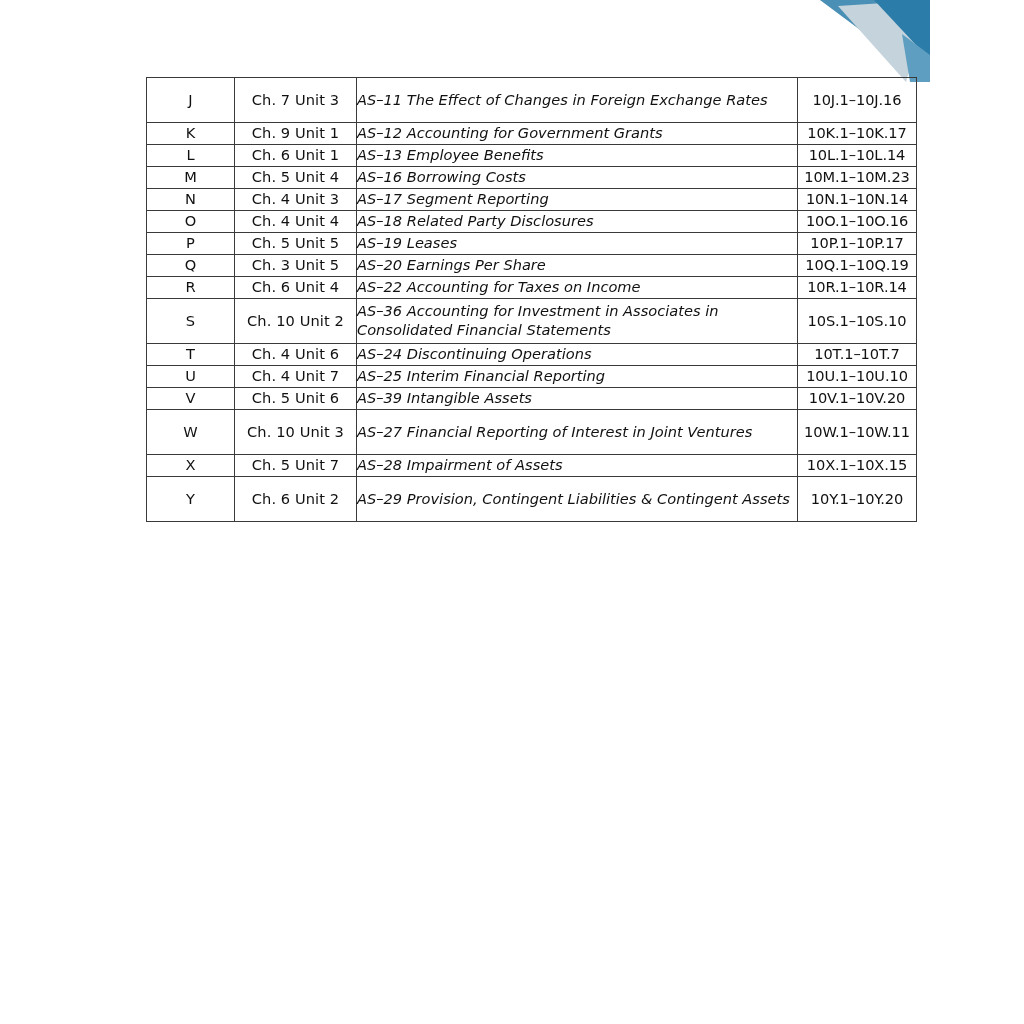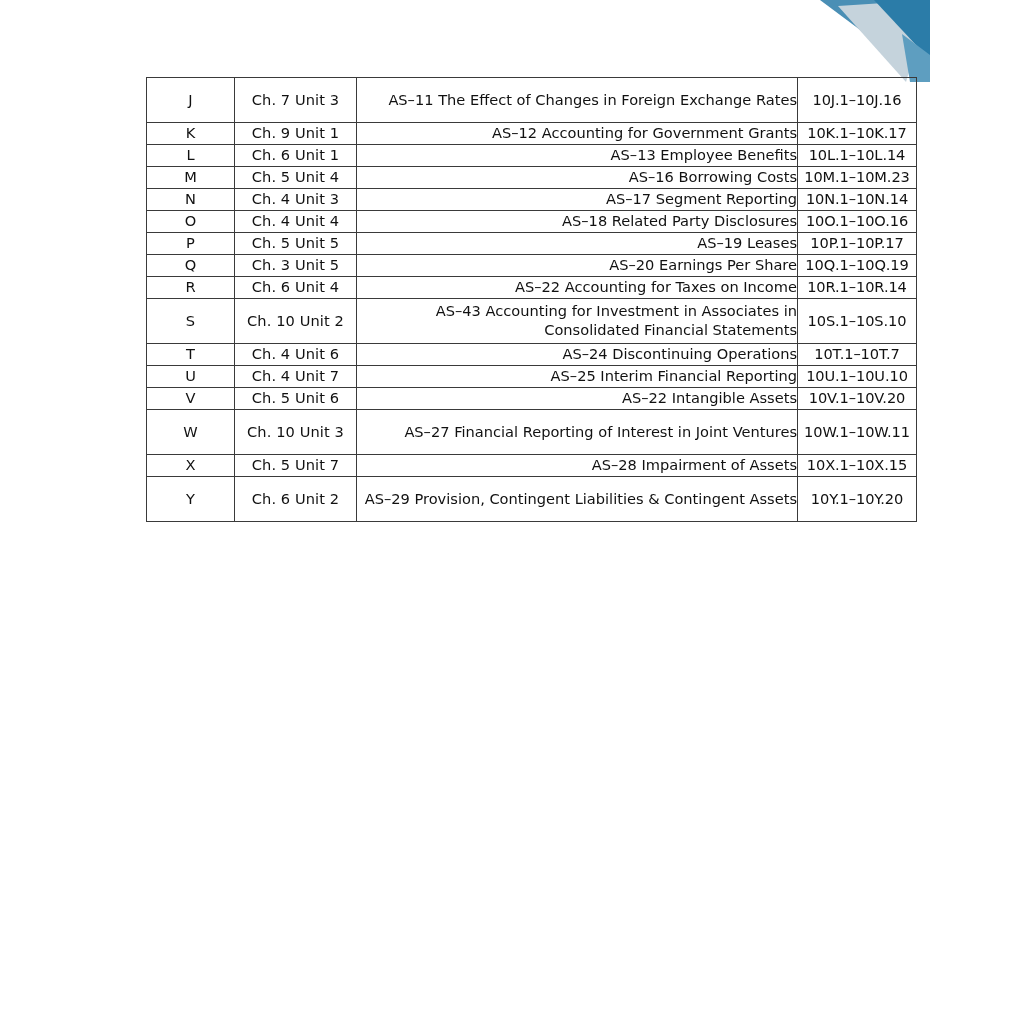--- a/index.html
+++ b/index.html
@@ -63,23 +63,24 @@
     padding: 5px 4px;
     font-weight: 500;
   }
   .cell-chapter {
     text-align: center;
     padding: 5px 6px;
     font-weight: 400;
     letter-spacing: 0.1px;
   }
   .cell-title {
-    text-align: right;
+    text-align: left;
     padding: 5px 8px 5px 7px;
     font-weight: 500;
+    font-style: italic;
   }
   .cell-pages {
     text-align: center;
     padding: 5px 5px;
     font-weight: 400;
     letter-spacing: -0.1px;
     white-space: nowrap;
   }
   tr.row-tall td { height: 44px; }
   tr.row-short td { height: 21px; }
@@ -155,39 +156,39 @@
         </tr>
         <tr class="row-short">
           <td class="cell-code">R</td>
           <td class="cell-chapter">Ch. 6 Unit 4</td>
           <td class="cell-title">AS–22 Accounting for Taxes on Income</td>
           <td class="cell-pages">10R.1–10R.14</td>
         </tr>
         <tr class="row-tall">
           <td class="cell-code">S</td>
           <td class="cell-chapter">Ch. 10 Unit 2</td>
-          <td class="cell-title">AS–43 Accounting for Investment in Associates in Consolidated Financial Statements</td>
+          <td class="cell-title">AS–36 Accounting for Investment in Associates in Consolidated Financial Statements</td>
           <td class="cell-pages">10S.1–10S.10</td>
         </tr>
         <tr class="row-short">
           <td class="cell-code">T</td>
           <td class="cell-chapter">Ch. 4 Unit 6</td>
           <td class="cell-title">AS–24 Discontinuing Operations</td>
           <td class="cell-pages">10T.1–10T.7</td>
         </tr>
         <tr class="row-short">
           <td class="cell-code">U</td>
           <td class="cell-chapter">Ch. 4 Unit 7</td>
           <td class="cell-title">AS–25 Interim Financial Reporting</td>
           <td class="cell-pages">10U.1–10U.10</td>
         </tr>
         <tr class="row-short">
           <td class="cell-code">V</td>
           <td class="cell-chapter">Ch. 5 Unit 6</td>
-          <td class="cell-title">AS–22 Intangible Assets</td>
+          <td class="cell-title">AS–39 Intangible Assets</td>
           <td class="cell-pages">10V.1–10V.20</td>
         </tr>
         <tr class="row-tall">
           <td class="cell-code">W</td>
           <td class="cell-chapter">Ch. 10 Unit 3</td>
           <td class="cell-title">AS–27 Financial Reporting of Interest in Joint Ventures</td>
           <td class="cell-pages">10W.1–10W.11</td>
         </tr>
         <tr class="row-short">
           <td class="cell-code">X</td>

